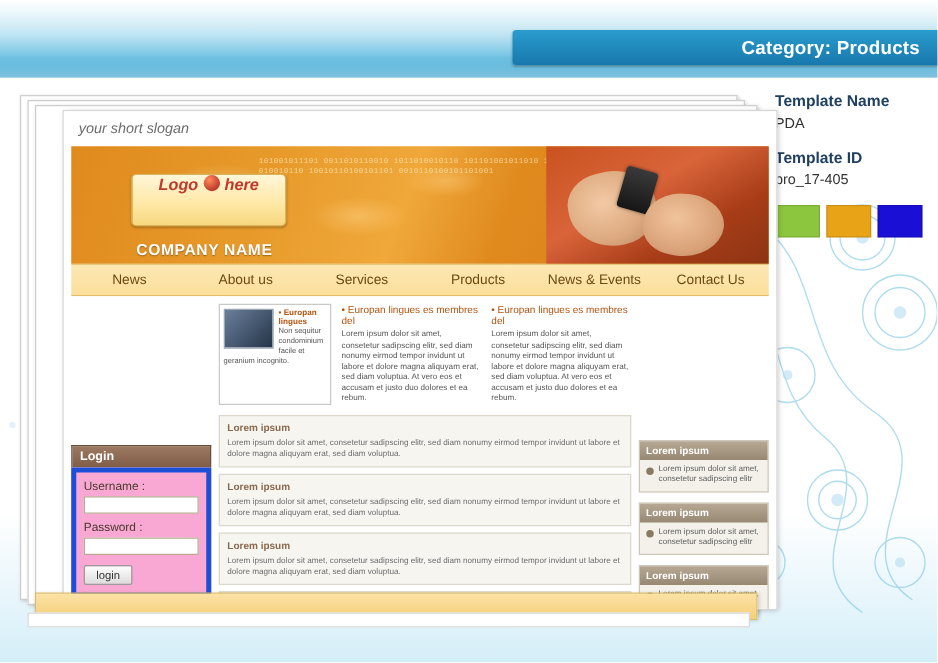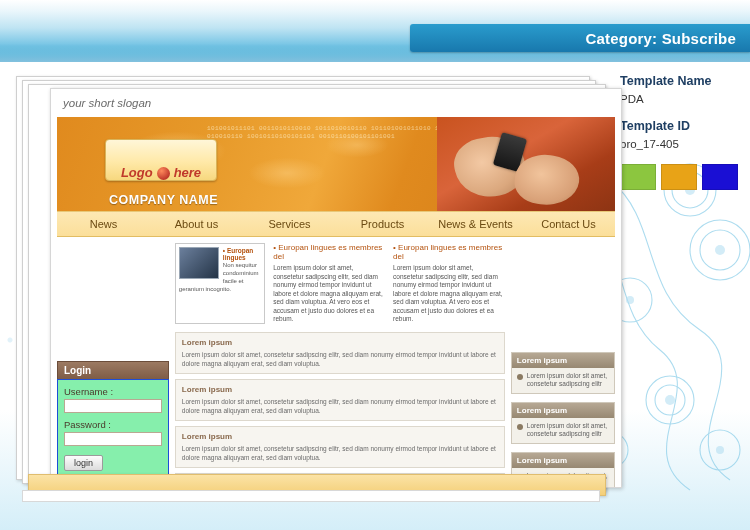--- a/index.html
+++ b/index.html
@@ -122,24 +122,24 @@
     border-radius: 3px; transform: rotate(16deg);
     box-shadow: 0 0 3px rgba(0,0,0,0.5);
   }
   .banner .photo .hand2 {
     position: absolute; left: 78px; top: 38px; width: 64px; height: 50px;
     background: radial-gradient(ellipse at 40% 40%, #f1c49c 0%, #d8a077 65%, #b07b52 100%);
     border-radius: 50% 45% 55% 40%;
     transform: rotate(8deg);
   }
   .logo-box {
-    position: absolute; left: 48px; top: 22px; width: 112px; height: 42px;
+    position: absolute; left: 48px; top: 22px; width: 124px; height: 42px;
     background: linear-gradient(180deg, #fff6d8 0%, #ffe9a8 55%, #f7d87f 100%);
     border: 1px solid #d9b45a; border-radius: 4px;
-    display: flex; align-items: flex-end; justify-content: center; gap: 4px;
+    display: flex; align-items: flex-start; justify-content: center; gap: 4px;
     box-shadow: 0 1px 2px rgba(0,0,0,0.25);
   }
   .logo-text { font-size: 13px; font-weight: bold; color: #c0392b; font-style: italic; }
   .logo-ball {
     width: 13px; height: 13px; border-radius: 50%;
     background: radial-gradient(circle at 35% 30%, #ff8a5c, #c0392b 70%);
     display: inline-block;
   }
   .company-name {
     position: absolute; left: 52px; bottom: 4px;
@@ -165,21 +165,21 @@
   .col-left { width: 116px; }
   .col-mid  { width: 330px; }
   .col-right{ width: 108px; }
 
   .panel-head {
     background: linear-gradient(180deg, #9c7a62 0%, #7e5c46 100%);
     color: #ffffff; font-size: 10px; font-weight: bold;
     padding: 3px 6px; border: 1px solid #6b4d3a; border-bottom: none;
   }
   .panel-body {
-    background: #86efac; border: 1px solid #1d4ed8; padding: 6px;
+    background: #f9a8d4; border: 4px solid #1d4ed8; padding: 6px;
   }
   .field-label { font-size: 9.5px; color: #4a3a2c; margin-bottom: 2px; }
   .field-input {
     width: 100%; height: 14px; background: #ffffff;
     border: 1px solid #b9a territory; border: 1px solid #b9a892; margin-bottom: 6px;
   }
   .btn-small {
     font-size: 9px; padding: 2px 9px; background: linear-gradient(180deg,#fdfdfd,#dcdcdc);
     border: 1px solid #9b9b9b; border-radius: 2px; color: #333; cursor: pointer;
   }
@@ -266,21 +266,21 @@
       <circle cx="120" cy="40" r="5"></circle>
       <circle cx="150" cy="100" r="5"></circle>
       <circle cx="60" cy="150" r="4"></circle>
       <circle cx="100" cy="250" r="5"></circle>
       <circle cx="40" cy="300" r="4"></circle>
       <circle cx="150" cy="300" r="4"></circle>
     </g>
   </svg>
 
   <div class="category-bar">
-    <span>Category: Subscribe</span>
+    <span>Category: Products</span>
   </div>
 
   <div class="info-panel">
     <div class="info-label">Template Name</div>
     <div class="info-value">PDA</div>
     <div class="info-label">Template ID</div>
     <div class="info-value">pro_17-405</div>
     <div class="swatches">
       <div class="swatch" id="sw0" style="background: rgb(140, 198, 63);"></div>
       <div class="swatch" id="sw1" style="background: rgb(232, 163, 23);"></div>

